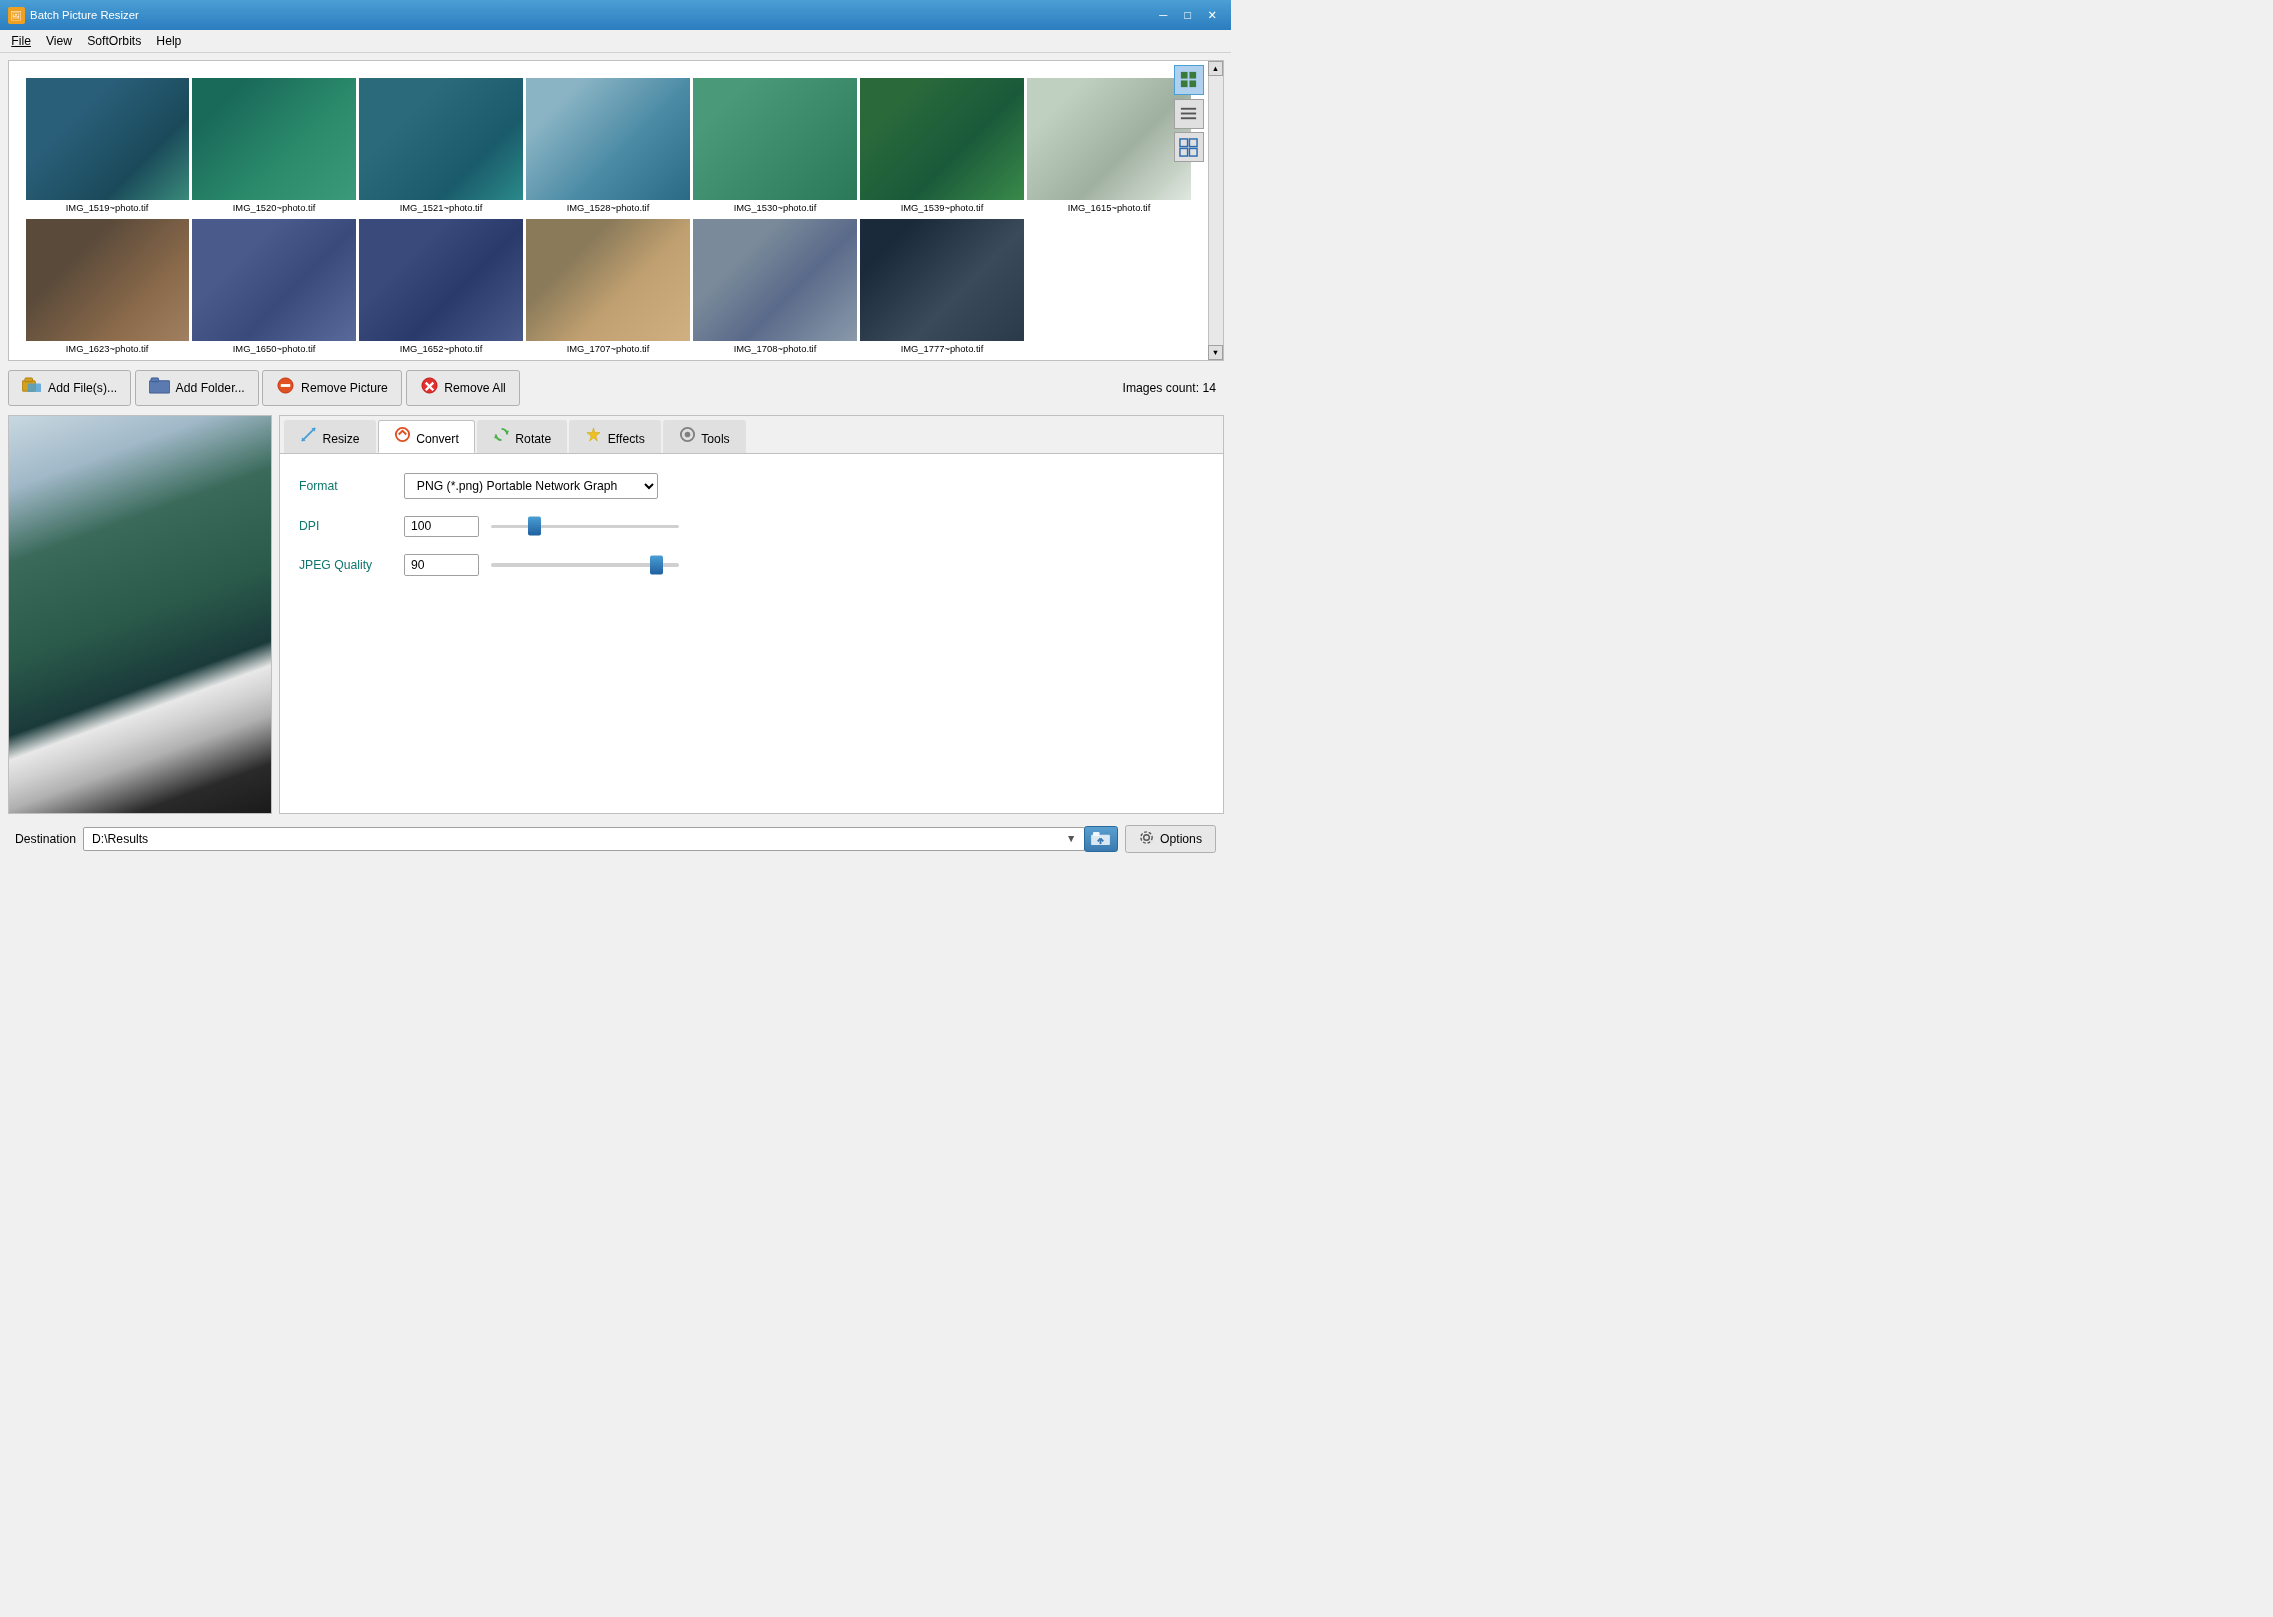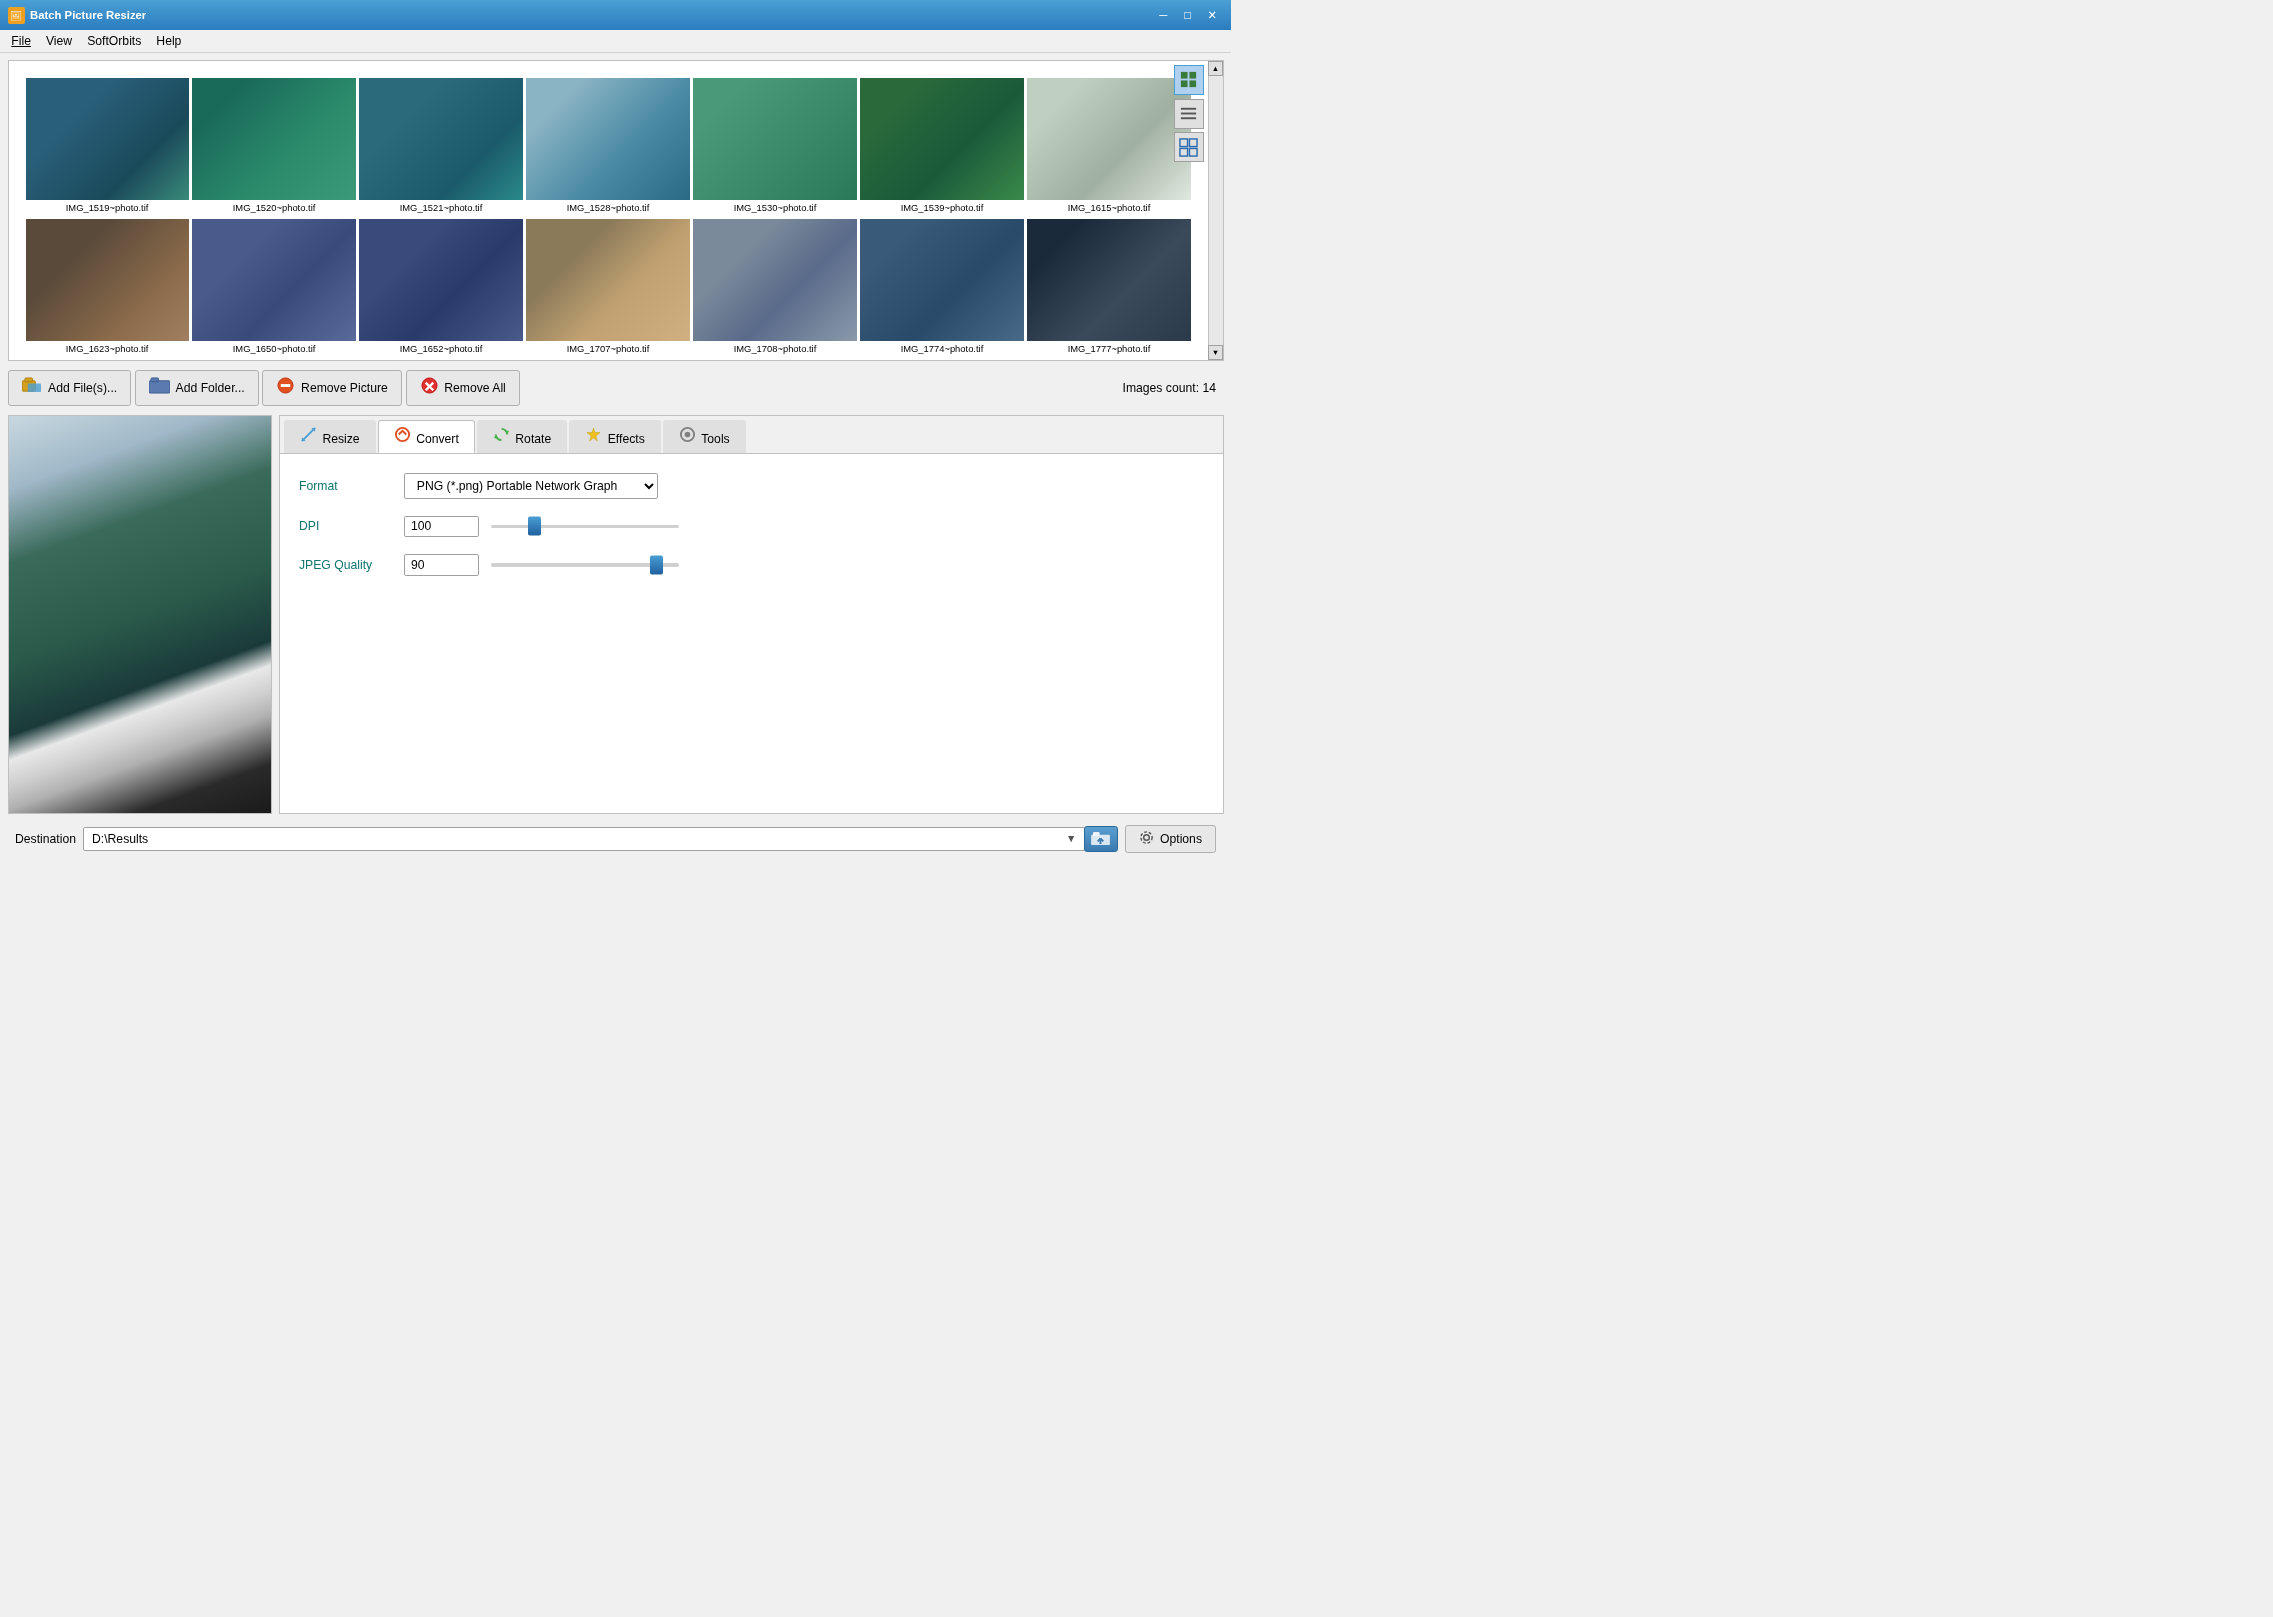--- a/index.html
+++ b/index.html
@@ -28,21 +28,21 @@
       margin-right: 5.6px;
       background: #f0a020;
       border-radius: 1.9px;
       display: flex;
       align-items: center;
       justify-content: center;
       font-size: 9.4px;
     }
     .titlebar-title {
       font-size: 11.3px;
-      font-weight: bold;
+      font-weight: normal;
       flex: 1;
     }
     .titlebar-controls {
       display: flex;
       gap: 1.9px;
     }
     .titlebar-btn {
       width: 22.6px;
       height: 19px;
       border: none;
@@ -501,24 +501,20 @@
         <div class="thumb-img thumb-img-10"></div>
         <span class="thumb-label">IMG_1652~photo.tif</span>
       </div>
       <div class="image-thumb">
         <div class="thumb-img thumb-img-11"></div>
         <span class="thumb-label">IMG_1707~photo.tif</span>
       </div>
       <div class="image-thumb">
         <div class="thumb-img thumb-img-12"></div>
         <span class="thumb-label">IMG_1708~photo.tif</span>
-      </div>
-      <div class="image-thumb">
-        <div class="thumb-img thumb-img-13"></div>
-        <span class="thumb-label">IMG_1774~photo.tif</span>
       </div>
       <div class="image-thumb">
         <div class="thumb-img thumb-img-14"></div>
         <span class="thumb-label">IMG_1777~photo.tif</span>
       </div>
     </div>
 
     <div class="grid-scrollbar">
       <div class="scroll-up-btn">▲</div>
       <div class="scroll-track"></div>

